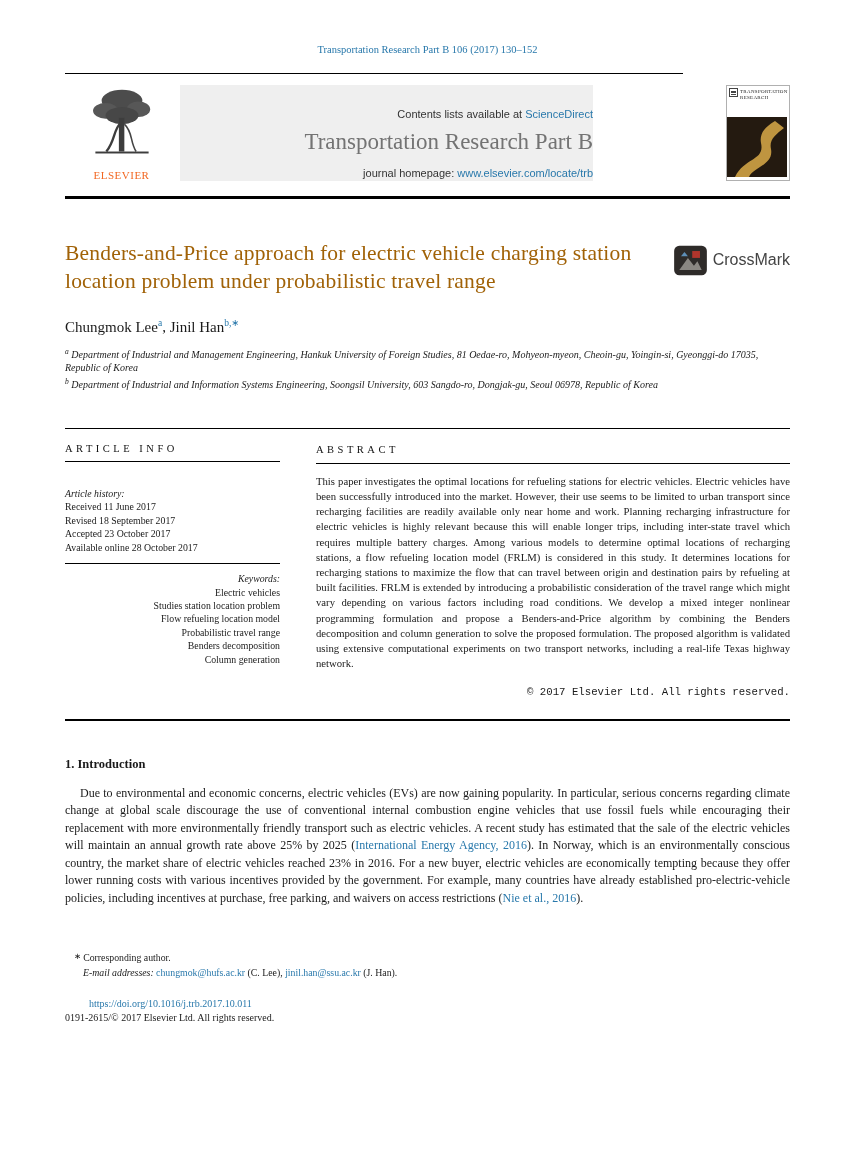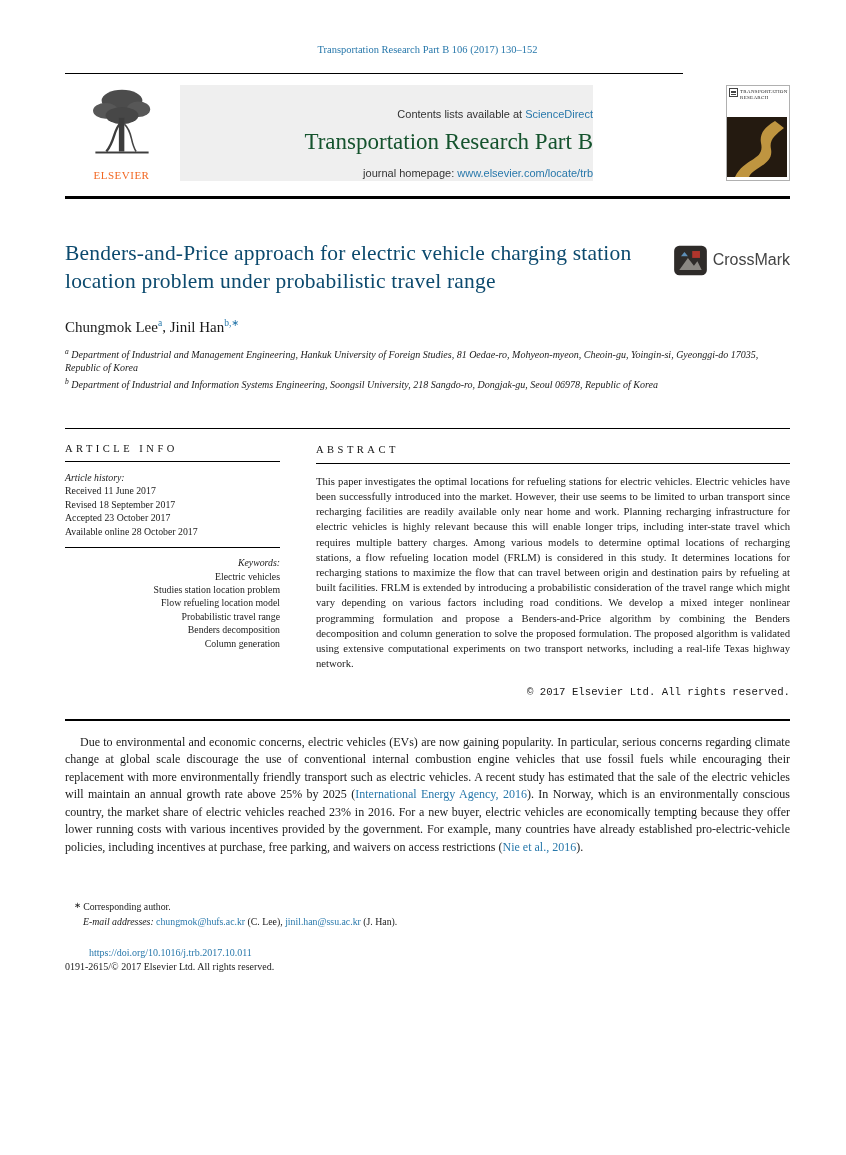--- a/index.html
+++ b/index.html
@@ -18,53 +18,53 @@
 
   .top-rule { height: 1px; background: #000; width: 618px; margin-top: 18px; }
 
   .header-row { display: flex; margin-top: 11px; height: 96px; }
   .logo-col { width: 113px; flex: none; display: flex; flex-direction: column; align-items: center; justify-content: space-between; }
   .logo-col svg { width: 84px; height: 72px; }
   .elsevier-word { font-weight: normal; color: var(--orange, #f26722); font-size: 11px; letter-spacing: 0.5px; }
 
   .gray-box { width: 413px; flex: none; margin-left: 2px; background: var(--graybox, #efefef); text-align: right; padding-top: 23px; height: 96px; }
   .contents-line, .homepage-line { font-family: "Liberation Sans", sans-serif; font-size: 11px; color: #333; }
-  .journal-title { font-size: 23px; color: #14532d; margin-top: 9px; }
+  .journal-title { font-size: 23px; color: #737373; margin-top: 9px; }
   .homepage-line { margin-top: 12px; }
 
   .cover-col { margin-left: auto; width: 64px; flex: none; }
   .cover { width: 64px; height: 96px; background: #fff; border: 1px solid #b0b0b0; }
   .cover-top { height: 31px; padding: 2px 2px 0 2px; display: flex; gap: 2px; }
   .cover-logo-icon { width: 9px; height: 9px; border: 1px solid #444; flex: none; display: flex; flex-direction: column; justify-content: space-evenly; padding: 1px; }
   .cover-logo-icon i { display: block; height: 1px; background: #444; }
   .cover-title { font-size: 5px; line-height: 6px; letter-spacing: 0.3px; color: #222; text-align: left; padding-top: 1px; }
   .cover-art svg { display: block; width: 60px; height: 60px; }
 
   .main-rule { height: 2.5px; background: #000; margin-top: 15px; }
 
   .title-row { display: flex; margin-top: 40px; }
-  .article-title { font-size: 21.5px; line-height: 28px; font-weight: normal; margin: 0; width: 600px; letter-spacing: 0.2px; color: #0c4a6e; }
+  .article-title { font-size: 21.5px; line-height: 28px; font-weight: normal; margin: 0; width: 600px; letter-spacing: 0.2px; color: #a16207; }
   .crossmark { margin-left: auto; margin-top: 6px; display: flex; align-items: center; gap: 5px; align-self: flex-start; }
   .crossmark svg { width: 35px; height: 31px; }
   .crossmark-label { font-family: "Liberation Sans", sans-serif; font-size: 16px; color: #444; }
 
   .authors { margin-top: 22px; font-size: 15px; }
   .authors sup { color: var(--link, #2878ab); font-size: 9.5px; }
 
   .affils { margin-top: 9px; font-style: italic; font-size: 10px; line-height: 13.5px; }
   .affils sup { font-size: 7.5px; }
 
   .rule-thin { height: 1px; background: #000; margin-top: 36px; }
 
   .columns { display: flex; gap: 36px; margin-top: 13px; }
   .col-left { width: 215px; flex: none; font-size: 9.8px; line-height: 13.4px; }
   .col-right { flex: 1; font-size: 10.7px; line-height: 15.2px; }
   .col-heading { font-size: 10.5px; letter-spacing: 3.5px; color: #111; }
   .heading-rule { height: 1px; background: #000; margin-top: 6px; }
-  .history { margin-top: 9px; font-family: Liberation Serif, serif; }
+  .history { margin-top: 25px; font-family: Liberation Serif, serif; }
   .history-rule { height: 1px; background: #000; margin-top: 9px; }
   .keywords { margin-top: 8px; text-align: right; }
   .info-label { font-style: italic; }
 
   .abstract-text { margin-top: 10px; text-align: justify; }
   .copyright { text-align: right; margin-top: 13px; font-family: Liberation Mono, monospace; }
 
   .rule-thick2 { height: 2px; background: #000; margin-top: 19px; }
 
   .section-heading { font-size: 12.5px; font-weight: bold; margin: 36px 0 0 0; }
@@ -145,21 +145,21 @@
       <span class="crossmark-label">CrossMark</span>
     </div>
   </div>
 
   <div class="authors">
     <span>Chungmok Lee</span><sup>a</sup><span>, </span><span>Jinil Han</span><sup>b,∗</sup>
   </div>
 
   <div class="affils">
     <div class="affil"><sup>a</sup> <span>Department of Industrial and Management Engineering, Hankuk University of Foreign Studies, 81 Oedae-ro, Mohyeon-myeon, Cheoin-gu, Yoingin-si, Gyeonggi-do 17035, Republic of Korea</span></div>
-    <div class="affil"><sup>b</sup> <span>Department of Industrial and Information Systems Engineering, Soongsil University, 218 Sangdo-ro, Dongjak-gu, Seoul 06978, Republic of Korea</span></div>
+    <div class="affil"><sup>b</sup> <span>Department of Industrial and Information Systems Engineering, Soongsil University, 603 Sangdo-ro, Dongjak-gu, Seoul 06978, Republic of Korea</span></div>
   </div>
 
   <div class="rule-thin"></div>
 
   <div class="columns">
     <div class="col-left">
       <div class="col-heading">ARTICLE INFO</div>
       <div class="heading-rule"></div>
       <div class="history">
         <div class="info-label">Article history:</div>
@@ -183,20 +183,21 @@
     <div class="col-right">
       <div class="col-heading">ABSTRACT</div>
       <div class="heading-rule"></div>
       <div class="abstract-text">This paper investigates the optimal locations for refueling stations for electric vehicles. Electric vehicles have been successfully introduced into the market. However, their use seems to be limited to urban transport since recharging facilities are readily available only near home and work. Planning recharging infrastructure for electric vehicles is highly relevant because this will enable longer trips, including inter-state travel which requires multiple battery charges. Among various models to determine optimal locations of recharging stations, a flow refueling location model (FRLM) is considered in this study. It determines locations for recharging stations to maximize the flow that can travel between origin and destination pairs by refueling at built facilities. FRLM is extended by introducing a probabilistic consideration of the travel range which might vary depending on various factors including road conditions. We develop a mixed integer nonlinear programming formulation and propose a Benders-and-Price algorithm by combining the Benders decomposition and column generation to solve the proposed formulation. The proposed algorithm is validated using extensive computational experiments on two transport networks, including a real-life Texas highway network.</div>
       <div class="copyright">© 2017 Elsevier Ltd. All rights reserved.</div>
     </div>
   </div>
 
   <div class="rule-thick2"></div>
 
+  <h2 class="section-heading">1. Introduction</h2>
 
   <p class="intro"><span>Due to environmental and economic concerns, electric vehicles (EVs) are now gaining popularity. In particular, serious concerns regarding climate change at global scale discourage the use of conventional internal combustion engine vehicles that use fossil fuels while encouraging their replacement with more environmentally friendly transport such as electric vehicles. A recent study has estimated that the sale of the electric vehicles will maintain an annual growth rate above 25% by 2025 (</span><span class="link">International Energy Agency, 2016</span><span>). In Norway, which is an environmentally conscious country, the market share of electric vehicles reached 23% in 2016. For a new buyer, electric vehicles are economically tempting because they offer lower running costs with various incentives provided by the government. For example, many countries have already established pro-electric-vehicle policies, including incentives at purchase, free parking, and waivers on access restrictions (</span><span class="link">Nie et al., 2016</span><span>).</span></p>
 
   <div class="footnote">
     <div class="fn-line1"><span class="fn-star">∗</span><span>Corresponding author.</span></div>
     <div class="fn-line2"><span class="italic">E-mail addresses: </span><span class="link">chungmok@hufs.ac.kr</span><span> (C. Lee), </span><span class="link">jinil.han@ssu.ac.kr</span><span> (J. Han).</span></div>
   </div>
 
   <div class="doi">https://doi.org/10.1016/j.trb.2017.10.011</div>
   <div class="issn">0191-2615/© 2017 Elsevier Ltd. All rights reserved.</div>

